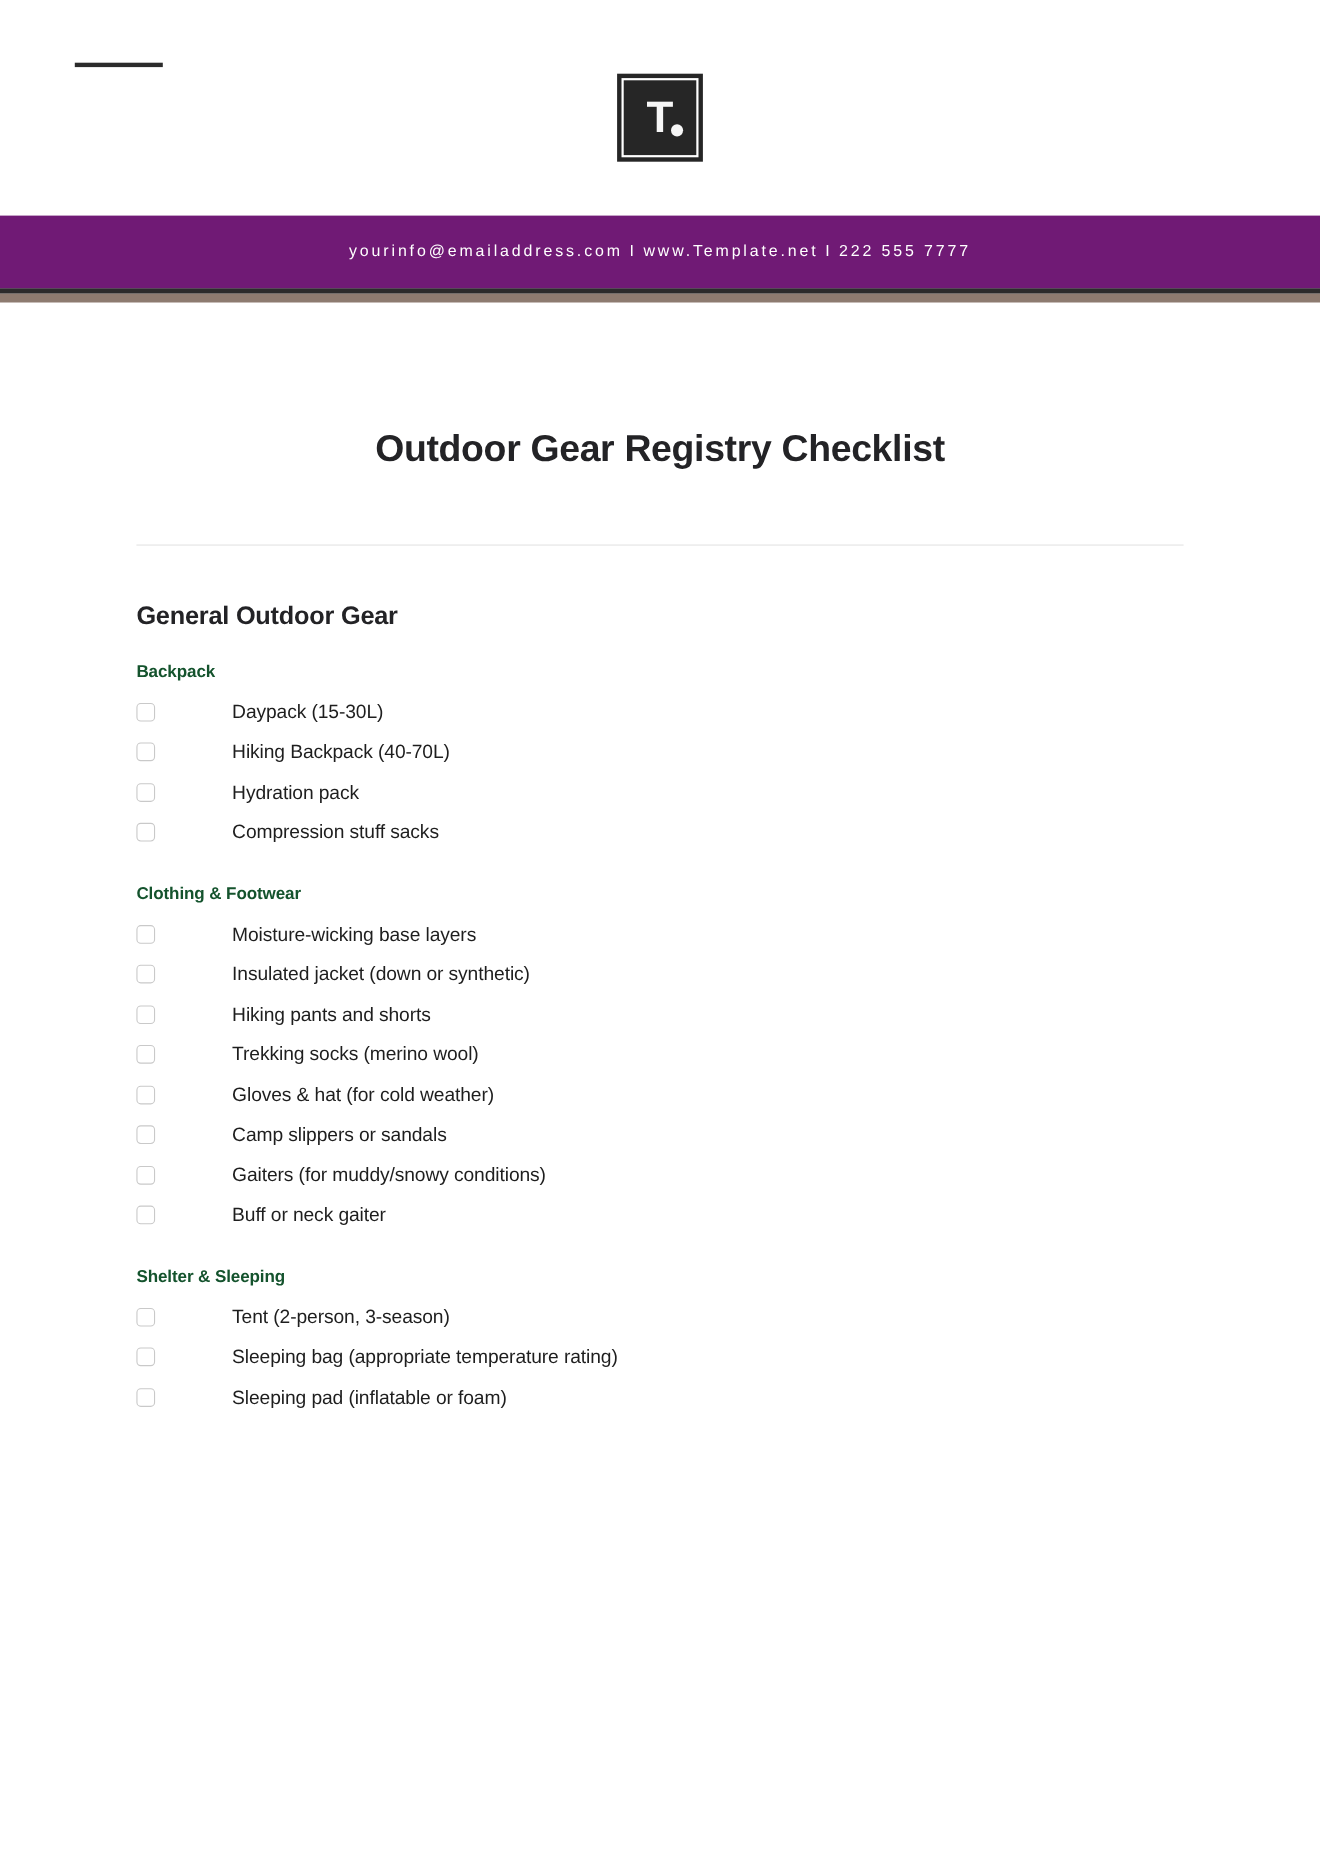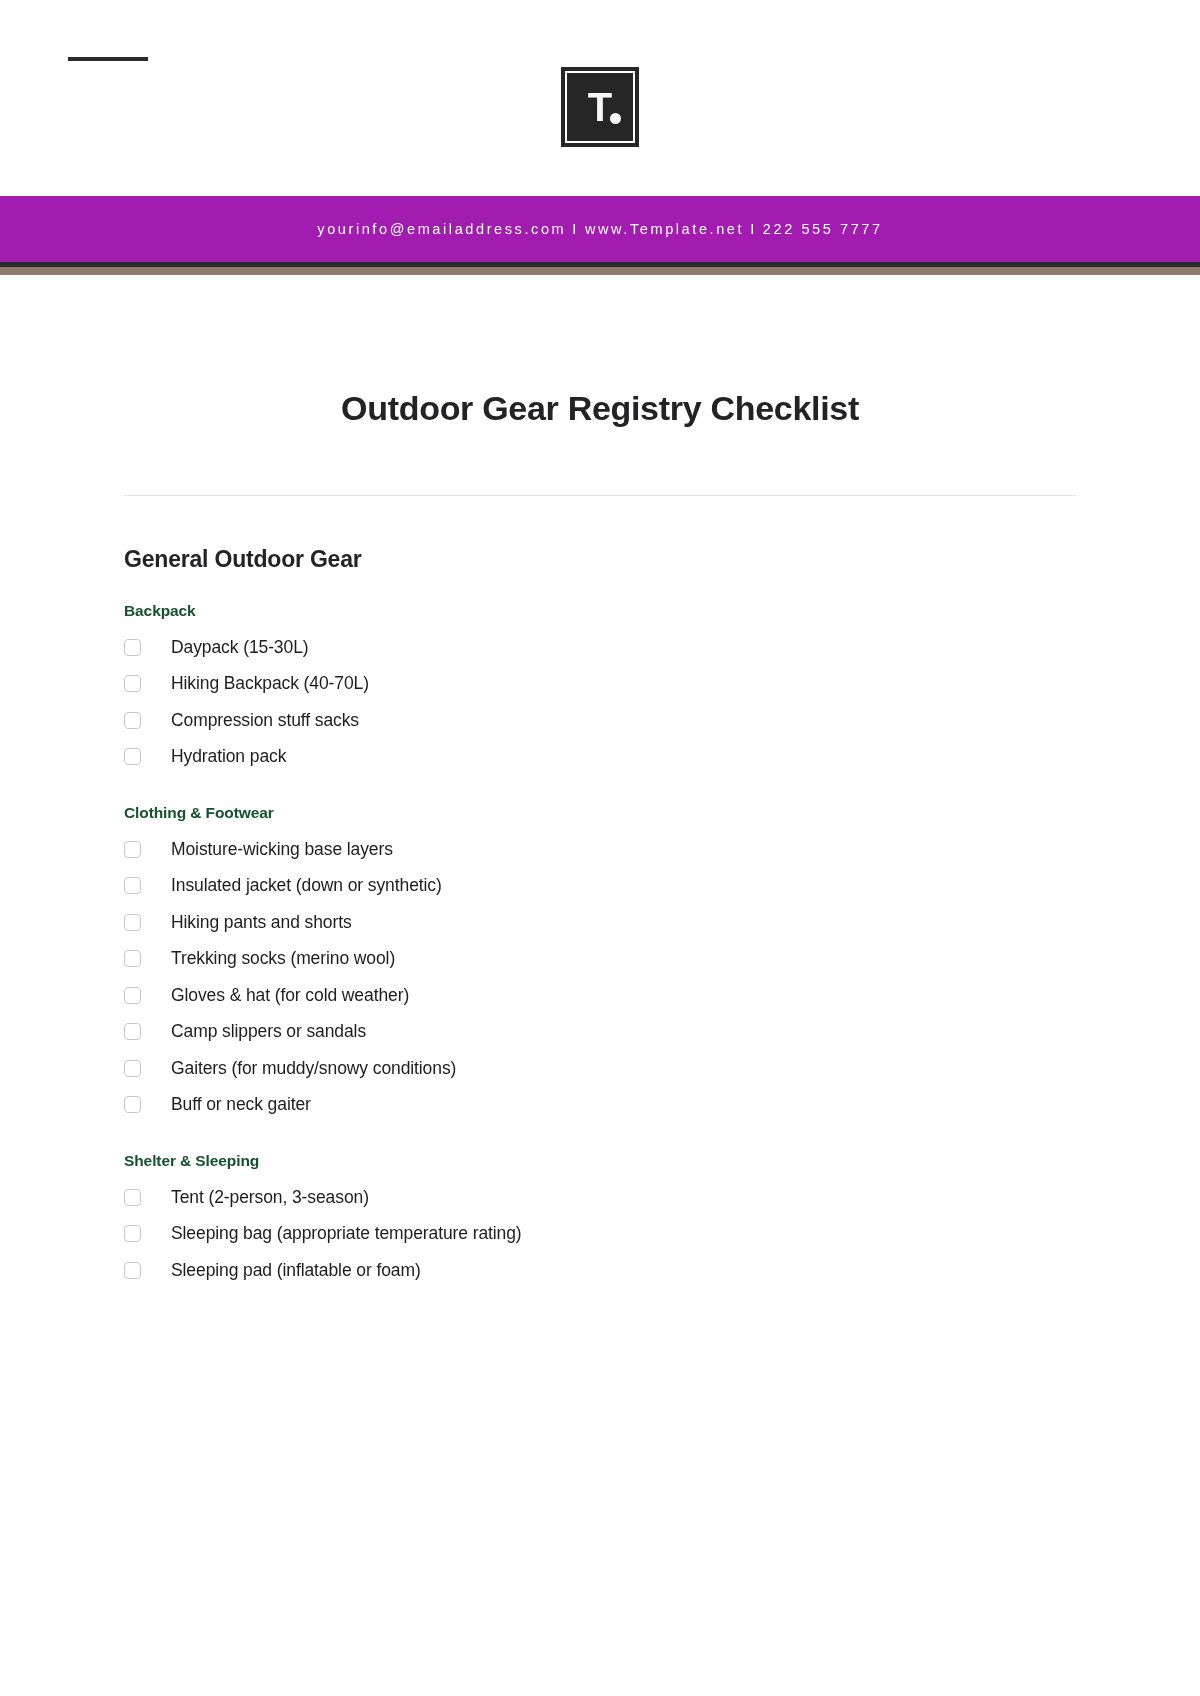--- a/index.html
+++ b/index.html
@@ -78,21 +78,21 @@
     width: 11px;
     height: 11px;
     border-radius: 50%;
     background: #f6f6f6;
   }
 
   
   .contact-bar {
     position: relative;
     height: 66px;
-    background: #a21caf;
+    background: #701a75;
     display: flex;
     align-items: center;
     justify-content: center;
   }
 
   .contact-line {
     color: #ffffff;
     font-size: 14.5px;
     letter-spacing: 2.6px;
     white-space: nowrap;
@@ -154,20 +154,21 @@
     font-weight: bold;
     color: #14532d;
     margin-bottom: 9px;
     letter-spacing: -0.1px;
   }
 
   .check-row {
     display: flex;
     align-items: center;
     height: 36.5px;
+    gap: 40px;
   }
 
   .checkbox {
     width: 17px;
     height: 17px;
     min-width: 17px;
     border: 1px solid #c9c9c9;
     border-radius: 4px;
     background: #ffffff;
   }
@@ -219,25 +220,25 @@
           <div class="check-row">
             <span class="checkbox"></span>
             <span class="check-label">Daypack (15-30L)</span>
           </div>
           <div class="check-row">
             <span class="checkbox"></span>
             <span class="check-label">Hiking Backpack (40-70L)</span>
           </div>
           <div class="check-row">
             <span class="checkbox"></span>
+            <span class="check-label">Hydration pack</span>
+          </div>
+          <div class="check-row">
+            <span class="checkbox"></span>
             <span class="check-label">Compression stuff sacks</span>
-          </div>
-          <div class="check-row">
-            <span class="checkbox"></span>
-            <span class="check-label">Hydration pack</span>
           </div>
         </div>
         <div class="subsection gap-large">
           <div class="sub-title">Clothing &amp; Footwear</div>
           <div class="check-row">
             <span class="checkbox"></span>
             <span class="check-label">Moisture-wicking base layers</span>
           </div>
           <div class="check-row">
             <span class="checkbox"></span>

